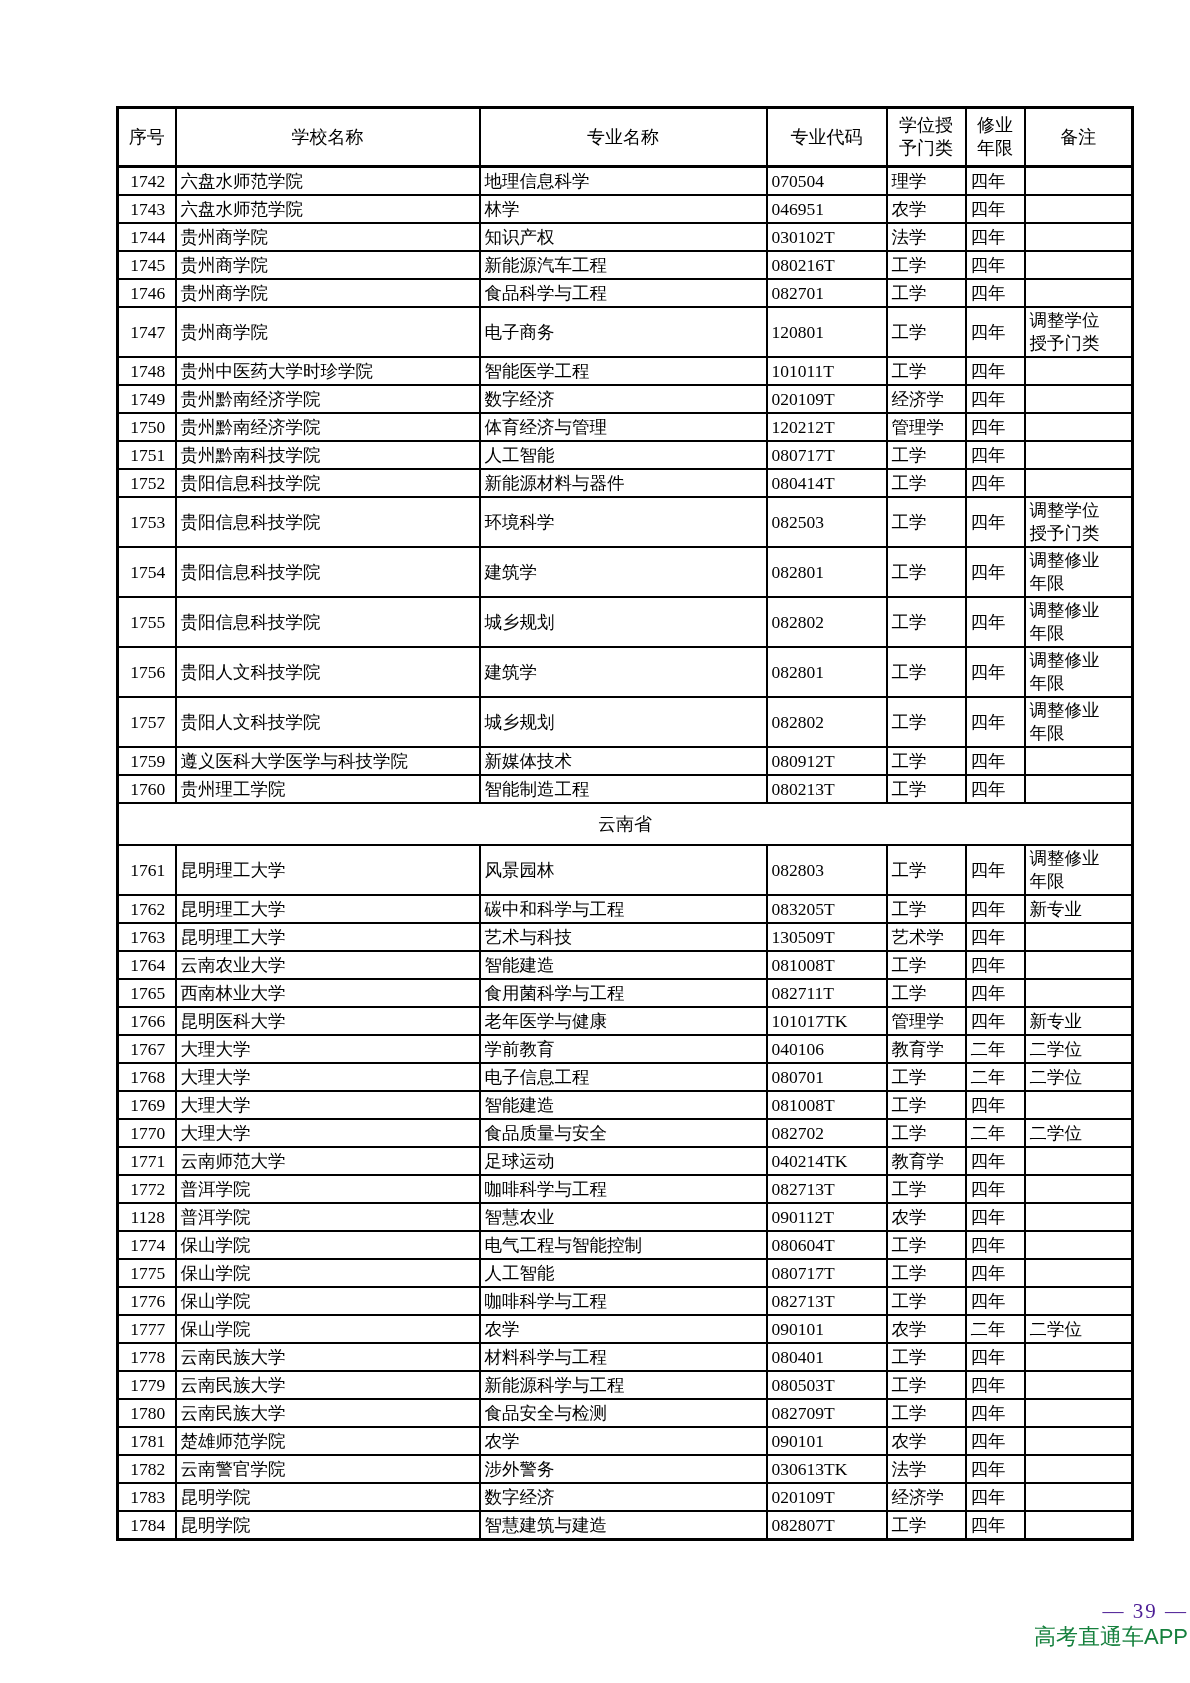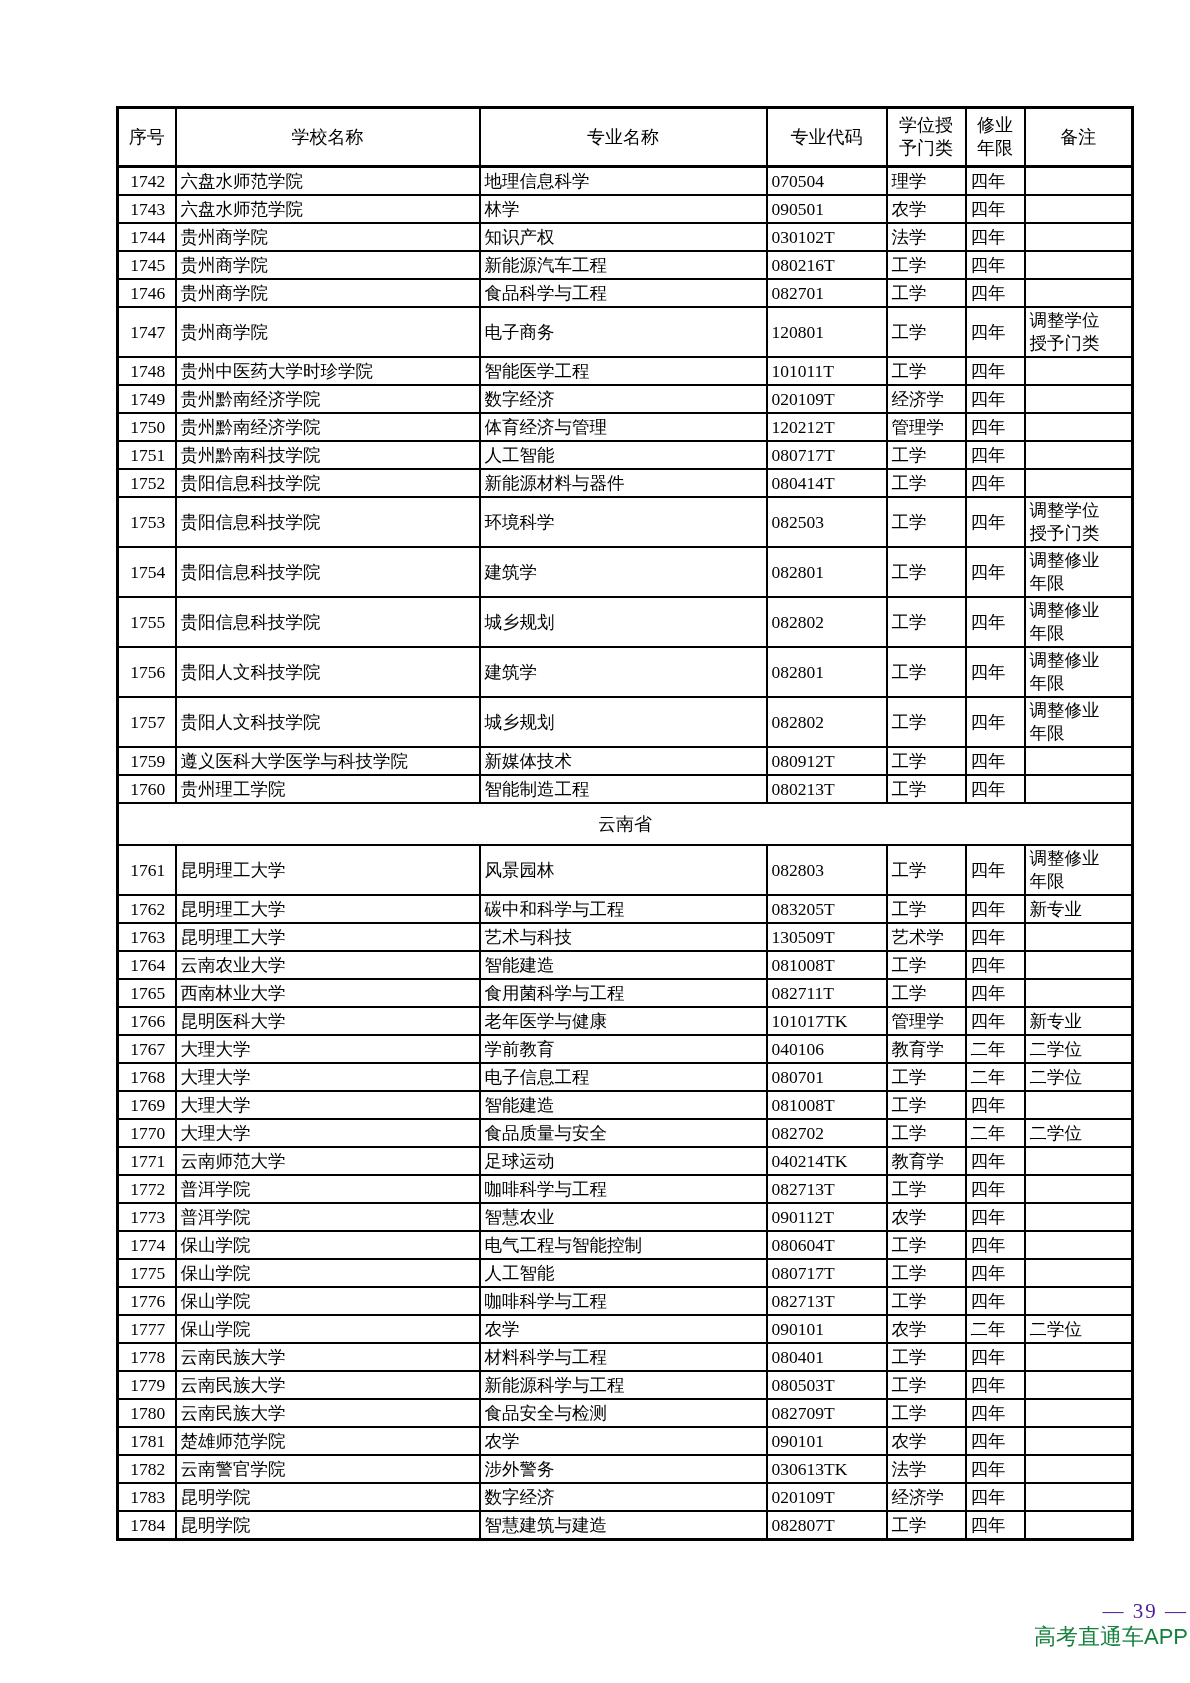--- a/index.html
+++ b/index.html
@@ -112,21 +112,21 @@
           <td class="col-major">地理信息科学</td>
           <td class="col-code">070504</td>
           <td class="col-degree">理学</td>
           <td class="col-years">四年</td>
           <td class="col-note"></td>
         </tr>
         <tr>
           <td class="col-no">1743</td>
           <td class="col-school">六盘水师范学院</td>
           <td class="col-major">林学</td>
-          <td class="col-code">090501</td>
+          <td class="col-code">046951</td>
           <td class="col-degree">农学</td>
           <td class="col-years">四年</td>
           <td class="col-note"></td>
         </tr>
         <tr>
           <td class="col-no">1744</td>
           <td class="col-school">贵州商学院</td>
           <td class="col-major">知识产权</td>
           <td class="col-code">030102T</td>
           <td class="col-degree">法学</td>
@@ -380,21 +380,21 @@
         <tr>
           <td class="col-no">1772</td>
           <td class="col-school">普洱学院</td>
           <td class="col-major">咖啡科学与工程</td>
           <td class="col-code">082713T</td>
           <td class="col-degree">工学</td>
           <td class="col-years">四年</td>
           <td class="col-note"></td>
         </tr>
         <tr>
-          <td class="col-no">1773</td>
+          <td class="col-no">1128</td>
           <td class="col-school">普洱学院</td>
           <td class="col-major">智慧农业</td>
           <td class="col-code">090112T</td>
           <td class="col-degree">农学</td>
           <td class="col-years">四年</td>
           <td class="col-note"></td>
         </tr>
         <tr>
           <td class="col-no">1774</td>
           <td class="col-school">保山学院</td>

